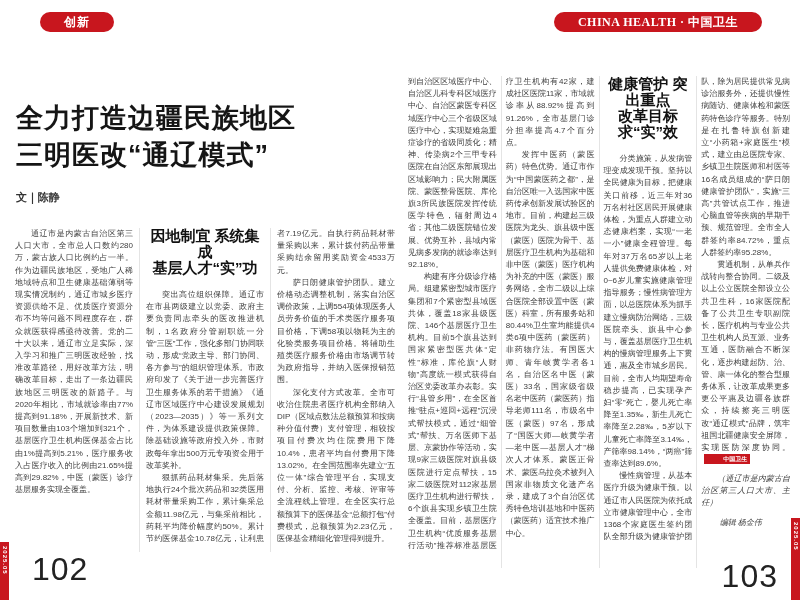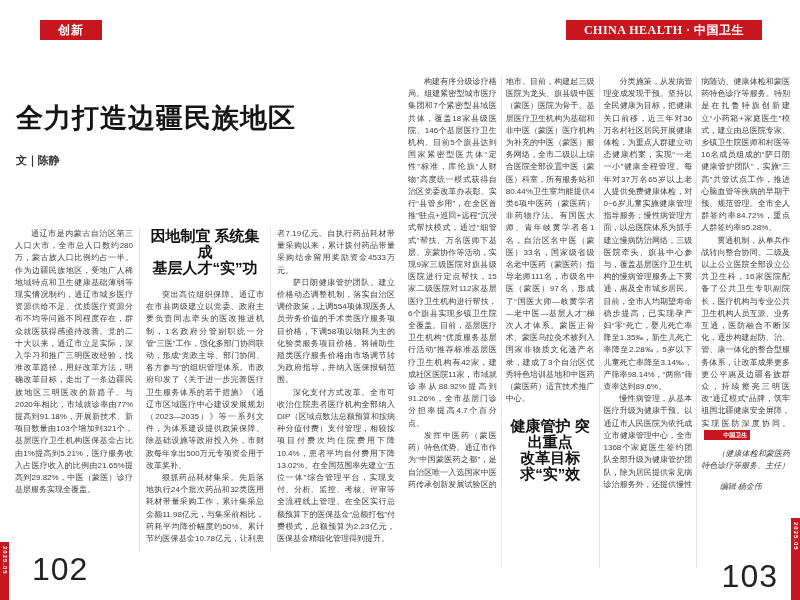--- a/index.html
+++ b/index.html
@@ -5,23 +5,24 @@
   :root { --accent: #c8161e; }
   * { margin:0; padding:0; box-sizing:border-box; }
   html,body { background:#fff; }
   .canvas {
     position:relative; width:800px; height:600px; background:#ffffff;
     font-family:"Liberation Sans","DejaVu Sans",sans-serif; overflow:hidden;
     color:#3a3a3a;
   }
   
   .badge {
-    position:absolute; top:20px; background:var(--accent); color:#fff;
-    font-weight:bold; font-size:12px; line-height:20px; padding:0 18px;
+    position:absolute; top:12px; background:var(--accent); color:#fff;
+    font-weight:bold; font-size:12px; line-height:20px; padding:0 24px;
     letter-spacing:1px;
+    border-radius:10px;
   }
   .badge-left { left:40px; }
   .badge-right { right:38px; letter-spacing:0.5px;font-family:Liberation Serif, serif; }
   
   .page { position:absolute; top:0; height:600px; }
   .page-left { left:0; width:400px;padding-left:13px; }
   .page-right { left:400px; width:400px; }
   
   .title-block { position:absolute; left:16px; top:100px; width:370px; }
   .title {
@@ -77,21 +78,21 @@
 </head>
 <body>
 
 <div class="canvas">
 
   <span class="badge badge-left">创新</span>
   <span class="badge badge-right">CHINA HEALTH · 中国卫生</span>
 
   <section class="page page-left">
     <div class="title-block">
-      <h1 class="title"><span>全力打造边疆民族地区</span><br></h1>
+      <h1 class="title"><span>全力打造边疆民族地区</span><br><span>三明医改“通辽模式”</span></h1>
       <div class="byline">文｜陈静</div>
     </div>
 
     <div class="cols cols-left">
       <p class="indent">通辽市是内蒙古自治区第三人口大市，全市总人口数约280万，蒙古族人口比例约占一半。作为边疆民族地区，受地广人稀地域特点和卫生健康基础薄弱等现实情况制约，通辽市城乡医疗资源供给不足、优质医疗资源分布不均等问题不同程度存在，群众就医获得感亟待改善。党的二十大以来，通辽市立足实际，深入学习和推广三明医改经验，找准改革路径，用好改革方法，明确改革目标，走出了一条边疆民族地区三明医改的新路子。与2020年相比，市域就诊率由77%提高到91.18%，开展新技术、新项目数量由103个增加到321个，基层医疗卫生机构医保基金占比由1%提高到5.21%，医疗服务收入占医疗收入的比例由21.65%提高到29.82%，中医（蒙医）诊疗基层服务实现全覆盖。</p>
       <h3 class="subhead"><span>因地制宜 系统集成</span><br><span>基层人才“实”功</span></h3>
       <p class="indent">突出高位组织保障。通辽市在市县两级建立以党委、政府主要负责同志牵头的医改推进机制，1名政府分管副职统一分管“三医”工作，强化多部门协同联动，形成“党政主导、部门协同、各方参与”的组织管理体系。市政府印发了《关于进一步完善医疗卫生服务体系的若干措施》《通辽市区域医疗中心建设发展规划（2023—2035）》等一系列文件，为体系建设提供政策保障。除基础设施等政府投入外，市财政每年拿出500万元专项资金用于改革奖补。</p>
       <p class="indent">狠抓药品耗材集采。先后落地执行24个批次药品和32类医用耗材带量采购工作，累计集采总金额11.98亿元，与集采前相比，药耗平均降价幅度约50%。累计节约医保基金10.78亿元，让利患者7.19亿元。自执行药品耗材带量采购以来，累计拨付药品带量采购结余留用奖励资金4533万元。</p>
       <p class="indent">萨日朗健康管护团队。建立价格动态调整机制，落实自治区调价政策，上调554项体现医务人员劳务价值的手术类医疗服务项目价格，下调58项以物耗为主的化验类服务项目价格。将辅助生殖类医疗服务价格由市场调节转为政府指导，并纳入医保报销范围。</p>
       <p class="indent">深化支付方式改革。全市可收治住院患者医疗机构全部纳入DIP（区域点数法总额预算和按病种分值付费）支付管理，相较按项目付费次均住院费用下降10.4%，患者平均自付费用下降13.02%。在全国范围率先建立“五位一体”综合管理平台，实现支付、分析、监控、考核、评审等全流程线上管理。在全区实行总额预算下的医保基金“总额打包”付费模式，总额预算为2.23亿元，医保基金精细化管理得到提升。</p>
@@ -100,27 +101,28 @@
     </div>
 
     <div class="pagenum pagenum-left">102</div>
     <div class="spine spine-left">
         <span>2025.05</span>
       </div>
   </section>
 
   <section class="page page-right">
     <div class="cols cols-right">
+      <p>到自治区区域医疗中心、自治区儿科专科区域医疗中心、自治区蒙医专科区域医疗中心三个省级区域医疗中心，实现疑难急重症诊疗的省级同质化；精神、传染病2个三甲专科医院在自治区东部展现出区域影响力；民大附属医院、蒙医整骨医院、库伦旗3所民族医院发挥传统医学特色，辐射周边4省；其他二级医院错位发展、优势互补，县域内常见病多发病的就诊率达到92.18%。</p>
       <p class="indent">构建有序分级诊疗格局。组建紧密型城市医疗集团和7个紧密型县域医共体，覆盖18家县级医院、146个基层医疗卫生机构。目前5个旗县达到国家紧密型医共体“定性”标准，库伦旗“人财物”高度统一模式获得自治区党委改革办表彰。实行“县管乡用”，在全区首推“驻点+巡回+远程”沉浸式帮扶模式，通过“细管式”帮扶、万名医师下基层、京蒙协作等活动，实现9家三级医院对旗县级医院进行定点帮扶，15家二级医院对112家基层医疗卫生机构进行帮扶，6个旗县实现乡镇卫生院全覆盖。目前，基层医疗卫生机构“优质服务基层行活动”推荐标准基层医疗卫生机构有42家，建成社区医院11家，市域就诊率从88.92%提高到91.26%，全市基层门诊分担率提高4.7个百分点。</p>
       <p class="indent">发挥中医药（蒙医药）特色优势。通辽市作为“中国蒙医药之都”，是自治区唯一入选国家中医药传承创新发展试验区的地市。目前，构建起三级医院为龙头、旗县级中医（蒙医）医院为骨干、基层医疗卫生机构为基础和非中医（蒙医）医疗机构为补充的中医（蒙医）服务网络，全市二级以上综合医院全部设置中医（蒙医）科室，所有服务站和80.44%卫生室均能提供4类6项中医药（蒙医药）非药物疗法。有国医大师、青年岐黄学者各1名，自治区名中医（蒙医）33名，国家级省级名老中医药（蒙医药）指导老师111名，市级名中医（蒙医）97名，形成了“国医大师—岐黄学者—老中医—基层人才”梯次人才体系。蒙医正骨术、蒙医乌拉灸术被列入国家非物质文化遗产名录，建成了3个自治区优秀特色培训基地和中医药（蒙医药）适宜技术推广中心。</p>
       <h3 class="subhead"><span>健康管护 突出重点</span><br><span>改革目标求“实”效</span></h3>
       <p class="indent">分类施策，从发病管理变成发现干预。坚持以全民健康为目标，把健康关口前移，近三年对36万名村社区居民开展健康体检，为重点人群建立动态健康档案，实现“一老一小”健康全程管理。每年对37万名65岁以上老人提供免费健康体检，对0~6岁儿童实施健康管理指导服务；慢性病管理方面，以总医院体系为抓手建立慢病防治网络，三级医院牵头、旗县中心参与，覆盖基层医疗卫生机构的慢病管理服务上下贯通，惠及全市城乡居民。目前，全市人均期望寿命稳步提高，已实现孕产妇“零”死亡，婴儿死亡率降至1.35‰，新生儿死亡率降至2.28‰，5岁以下儿童死亡率降至3.14‰，产筛率98.14%，“两癌”筛查率达到89.6%。</p>
       <p class="indent">慢性病管理，从基本医疗升级为健康干预。以通辽市人民医院为依托成立市健康管理中心，全市1368个家庭医生签约团队全部升级为健康管护团队，除为居民提供常见病诊治服务外，还提供慢性病随访、健康体检和蒙医药特色诊疗等服务。特别是在扎鲁特旗创新建立“小药箱+家庭医生”模式，建立由总医院专家、乡镇卫生院医师和村医等16名成员组成的“萨日朗健康管护团队”，实施“三高”共管试点工作，推进心脑血管等疾病的早期干预、规范管理。全市全人群签约率84.72%，重点人群签约率95.28%。</p>
       <p class="indent"><span>贯通机制，从单兵作战转向整合协同。二级及以上公立医院全部设立公共卫生科，16家医院配备了公共卫生专职副院长，医疗机构与专业公共卫生机构人员互派、业务互通，医防融合不断深化，逐步构建起防、治、管、康一体化的整合型服务体系，让改革成果更多更公平惠及边疆各族群众，持续擦亮三明医改“通辽模式”品牌，筑牢祖国北疆健康安全屏障，实现医防深度协同。</span><span class="endmark">中国卫生</span></p>
-      <p class="author-note">（健康体检和蒙医药特色诊疗等服务、主任）</p>
+      <p class="author-note">（通辽市是内蒙古自治区第三人口大市、主任）</p>
       <p class="editor-credit">编辑 杨金伟</p>
     </div>
 
     <div class="pagenum pagenum-right">103</div>
     <div class="spine spine-right">
         <span>2025.05</span>
       </div>
   </section>
 
 </div>

